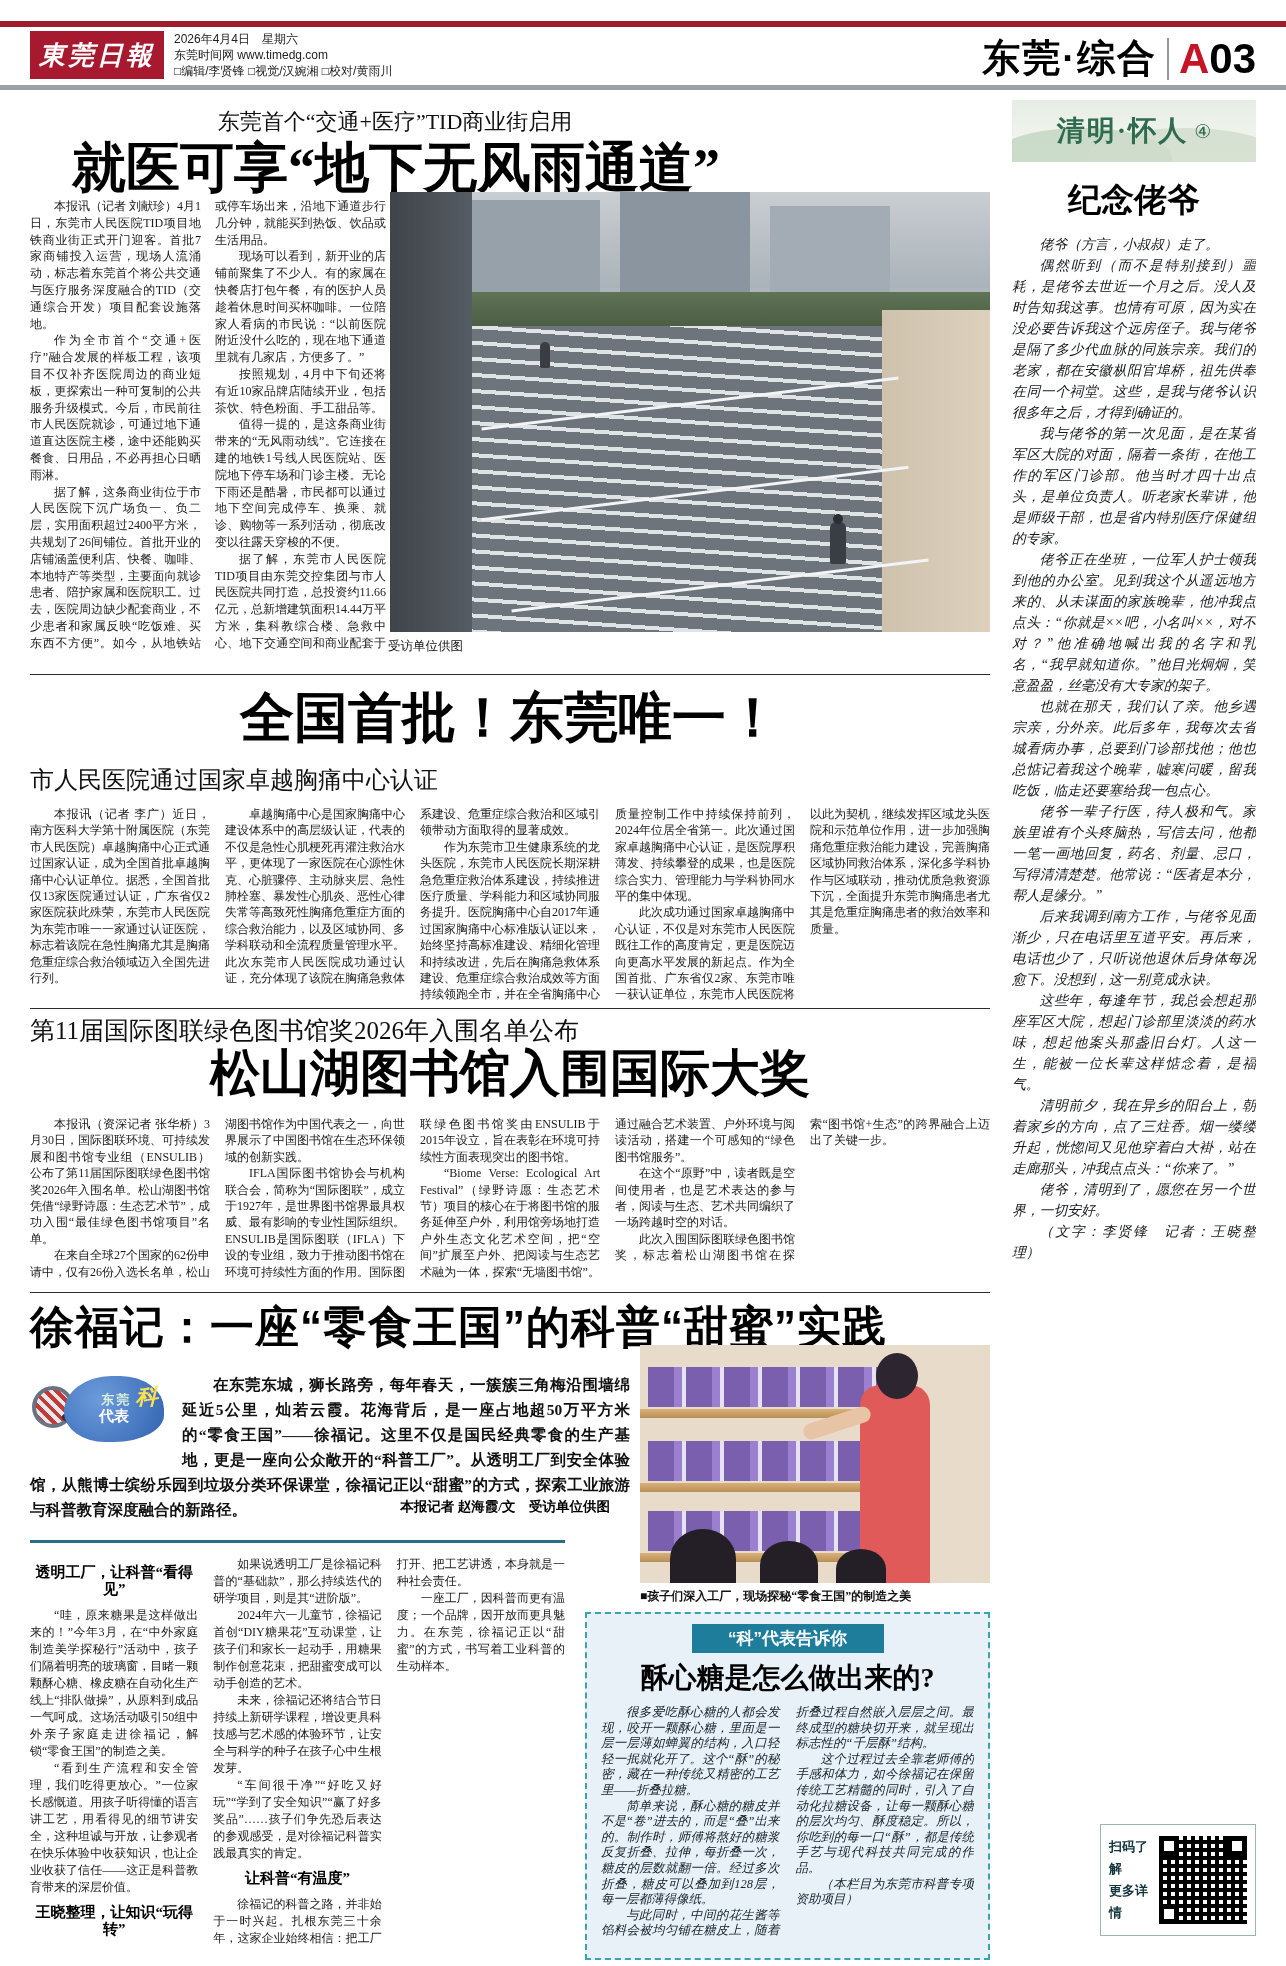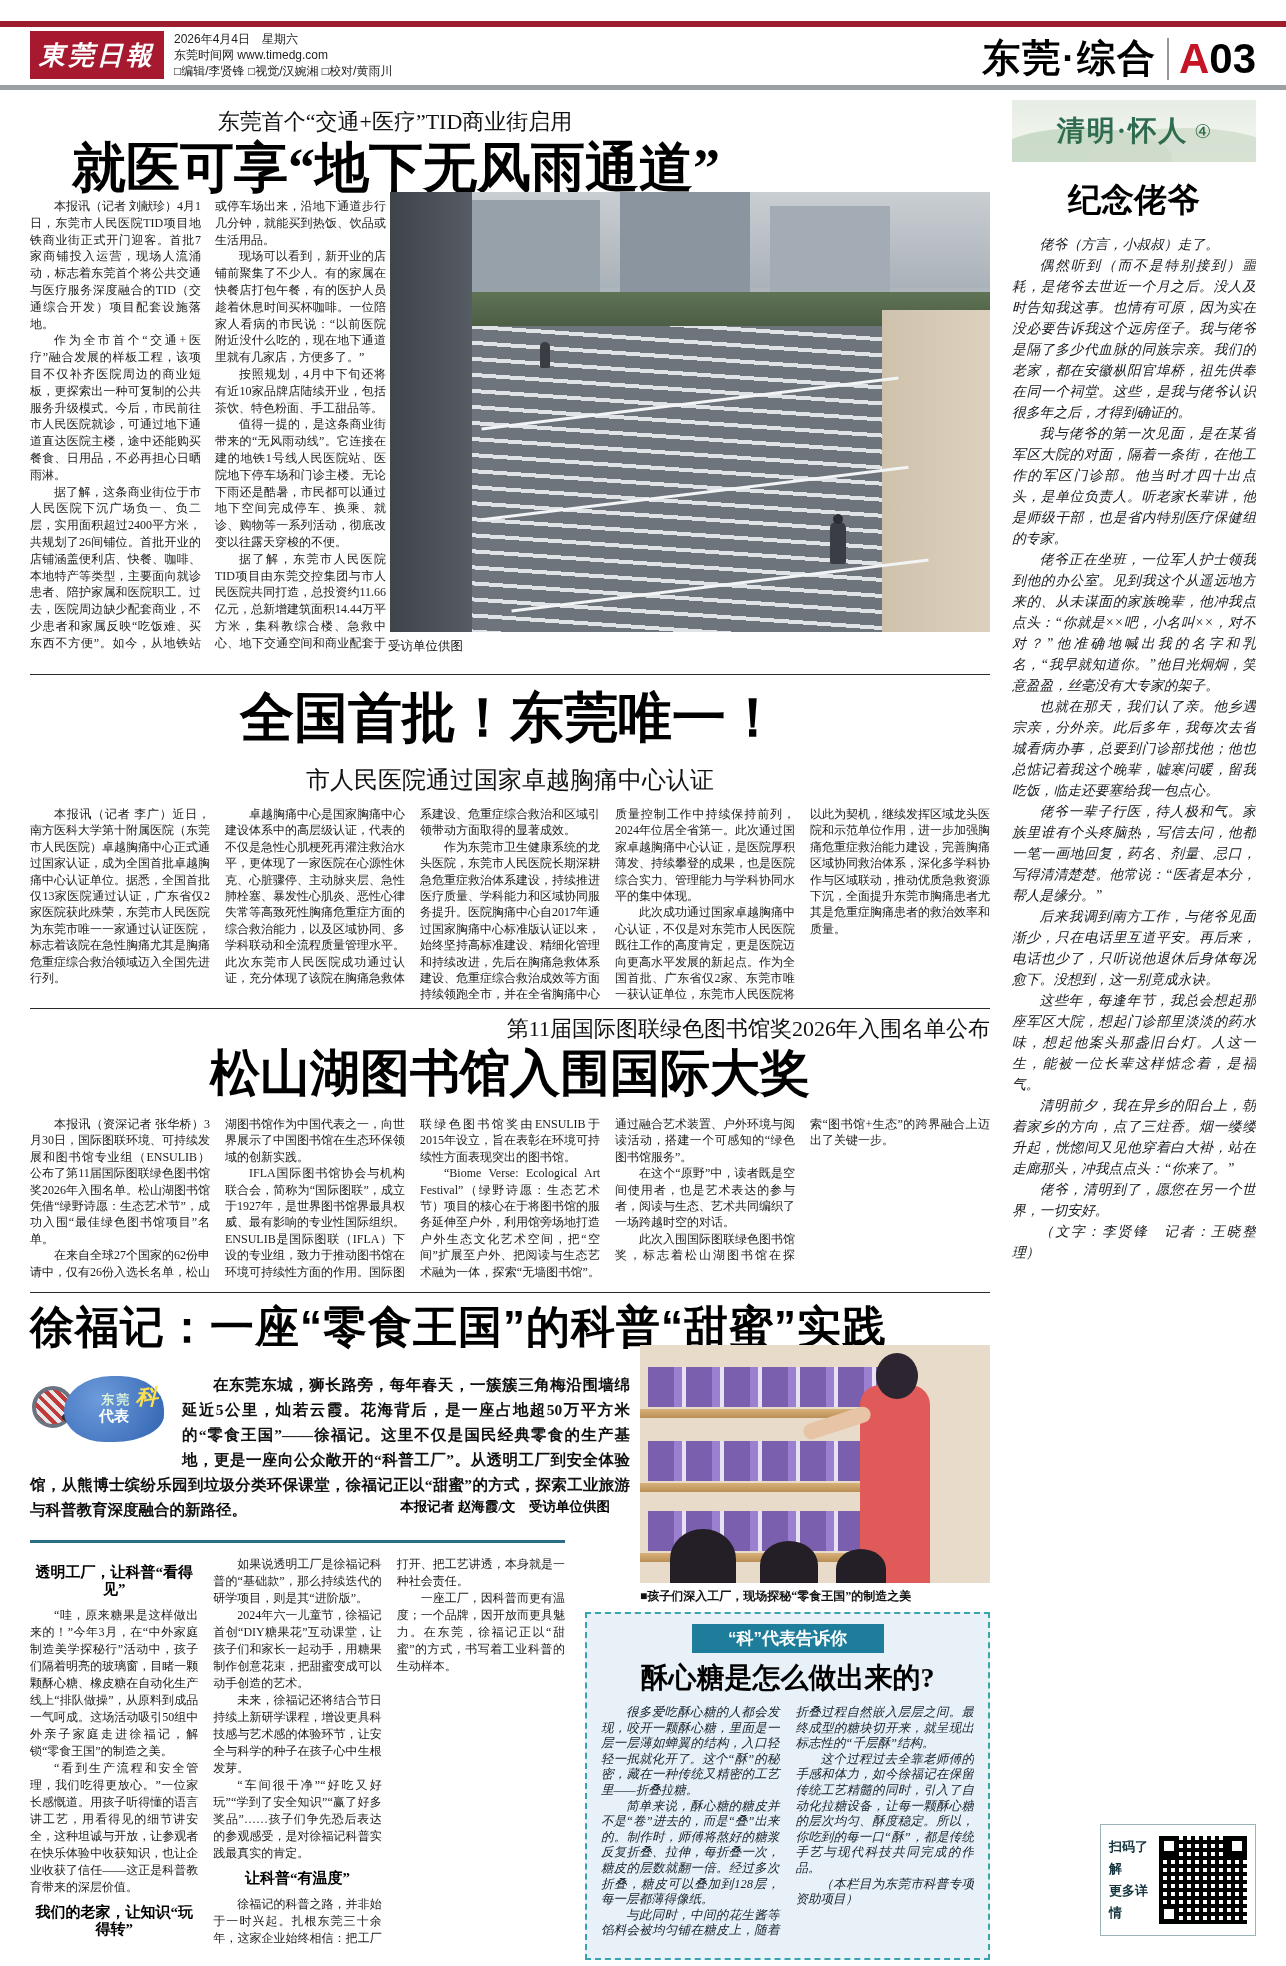--- a/index.html
+++ b/index.html
@@ -43,25 +43,25 @@
   .p1-rightwall{position:absolute;top:118px;right:0;width:108px;height:322px;
         background:linear-gradient(90deg,#cfc2ad,#ddd1bd);}
   .p1-rail{position:absolute;height:3px;background:#f2f4f5;transform:rotate(-7deg);}
   .p1-person{position:absolute;width:16px;height:42px;border-radius:6px 6px 2px 2px;background:#3a3d44;}
   .p1-head{position:absolute;width:10px;height:10px;border-radius:50%;background:#2b2e33;}
   .caption1{position:absolute;left:388px;top:638px;width:602px;display:flex;justify-content:space-between;
         font-size:12.5px;color:#111;}
   
   .a2-headline{position:absolute;left:30px;top:682px;width:960px;text-align:center;font-size:54px;
         font-weight:bold;color:#000;white-space:nowrap;}
-  .a2-sub{position:absolute;left:30px;top:764px;width:960px;text-align:center;font-size:24px;color:#111;}
+  .a2-sub{position:absolute;left:30px;top:764px;width:960px;text-align:left;font-size:24px;color:#111;}
   .a2-body{position:absolute;left:30px;top:806px;width:960px;height:198px;column-count:5;column-gap:15px;
         column-fill:auto;font-size:12px;line-height:16.4px;overflow:hidden;}
   
-  .a3-kicker{position:absolute;left:30px;top:1014px;width:960px;text-align:right;font-size:22px;color:#111;}
+  .a3-kicker{position:absolute;left:30px;top:1014px;width:960px;text-align:left;font-size:25px;color:#111;}
   .a3-headline{position:absolute;left:30px;top:1040px;width:960px;text-align:center;font-size:50px;
         font-weight:bold;white-space:nowrap;color:#000;}
   .a3-body{position:absolute;left:30px;top:1116px;width:960px;height:170px;column-count:5;column-gap:15px;
         column-fill:auto;font-size:12px;line-height:16.4px;overflow:hidden;}
   
   .a4-headline{position:absolute;left:30px;top:1298px;width:800px;font-size:44px;font-weight:bold;
         font-family:"Liberation Sans",sans-serif;letter-spacing:1px;white-space:nowrap;color:#000;}
   .a4-lead{position:absolute;left:30px;top:1372px;width:600px;font-size:15.5px;line-height:25px;
         font-weight:bold;text-align:justify;text-indent:2em;color:#101010;}
   .kb-logo{float:left;width:142px;height:74px;margin:2px 10px 4px 0;position:relative;shape-outside:inset(0);}
@@ -209,21 +209,21 @@
   </div>
   <div class="a4-byline">本报记者 赵海霞/文　受访单位供图</div>
   <div class="a4-rule"></div>
 
   <div class="a4-cols cols">
     <h3>透明工厂，让科普“看得见”</h3>
     <div>
         <p>“哇，原来糖果是这样做出来的！”今年3月，在“中外家庭制造美学探秘行”活动中，孩子们隔着明亮的玻璃窗，目睹一颗颗酥心糖、橡皮糖在自动化生产线上“排队做操”，从原料到成品一气呵成。这场活动吸引50组中外亲子家庭走进徐福记，解锁“零食王国”的制造之美。</p>
         <p>“看到生产流程和安全管理，我们吃得更放心。”一位家长感慨道。用孩子听得懂的语言讲工艺，用看得见的细节讲安全，这种坦诚与开放，让参观者在快乐体验中收获知识，也让企业收获了信任——这正是科普教育带来的深层价值。</p>
       </div>
-    <h3>我们的老家，让知识“玩得转”</h3>
+    <h3>王晓整理，让知识“玩得转”</h3>
     <div>
         <p>如果说透明工厂是徐福记科普的“基础款”，那么持续迭代的研学项目，则是其“进阶版”。</p>
         <p>2024年六一儿童节，徐福记首创“DIY糖果花”互动课堂，让孩子们和家长一起动手，用糖果制作创意花束，把甜蜜变成可以动手创造的艺术。</p>
         <p>未来，徐福记还将结合节日持续上新研学课程，增设更具科技感与艺术感的体验环节，让安全与科学的种子在孩子心中生根发芽。</p>
         <p>“车间很干净”“好吃又好玩”“学到了安全知识”“赢了好多奖品”……孩子们争先恐后表达的参观感受，是对徐福记科普实践最真实的肯定。</p>
       </div>
     <h3>让科普“有温度”</h3>
     <div>
         <p>徐福记的科普之路，并非始于一时兴起。扎根东莞三十余年，这家企业始终相信：把工厂打开、把工艺讲透，本身就是一种社会责任。</p>
         <p>一座工厂，因科普而更有温度；一个品牌，因开放而更具魅力。在东莞，徐福记正以“甜蜜”的方式，书写着工业科普的生动样本。</p>

